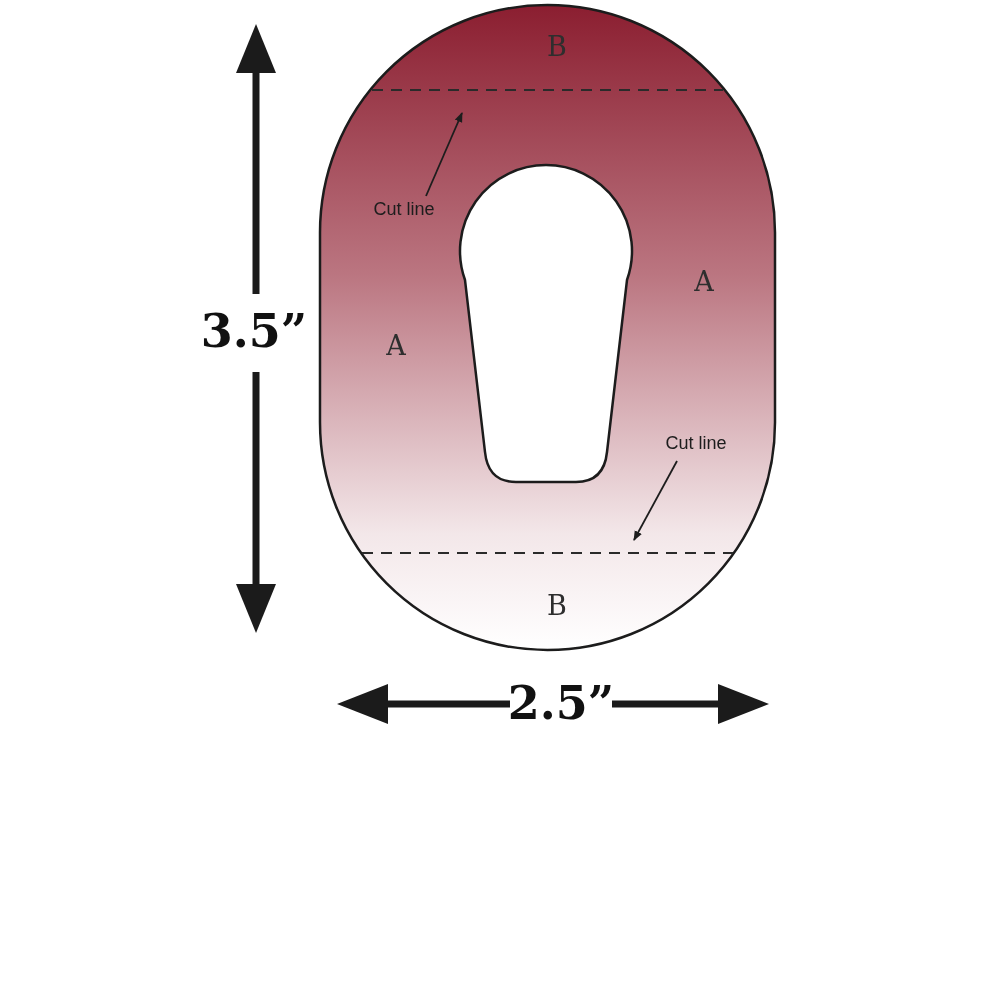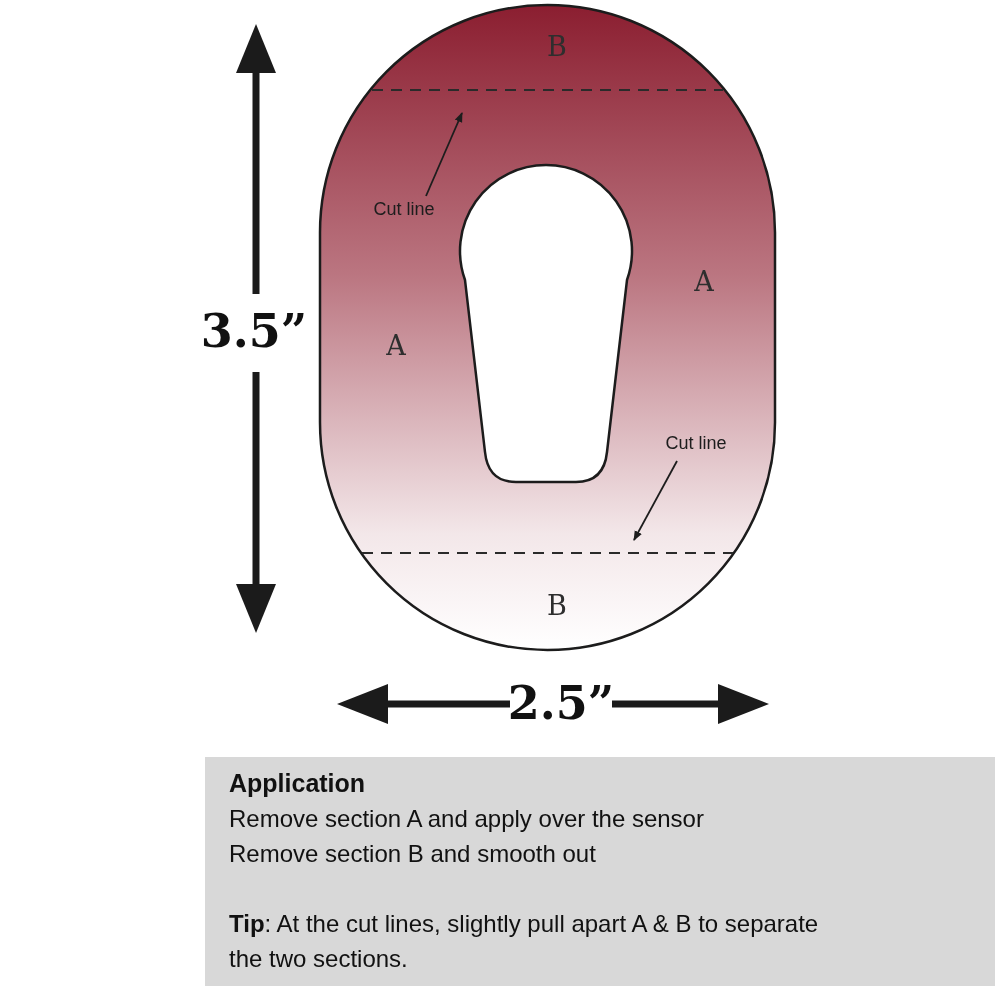--- a/index.html
+++ b/index.html
@@ -113,20 +113,14 @@
 
     <g>
       <polygon points="337,704 388,684 388,724" fill="#1b1b1b"></polygon>
       <line x1="384" y1="704" x2="510" y2="704" stroke="#1b1b1b" stroke-width="7"></line>
       <line x1="612" y1="704" x2="722" y2="704" stroke="#1b1b1b" stroke-width="7"></line>
       <polygon points="769,704 718,684 718,724" fill="#1b1b1b"></polygon>
     </g>
     <text class="dim-label" x="561" y="719" text-anchor="middle">2.5”</text>
   </svg>
 
-  <div class="info-box">
-    <h2>Application</h2>
-    <p>Remove section A and apply over the sensor</p>
-    <p>Remove section B and smooth out</p>
-    <p class="tip"><strong>Tip</strong><span>: At the cut lines, slightly pull apart A &amp; B to separate the two sections.</span></p>
-  </div>
 
 </div>
 
 </body></html>

